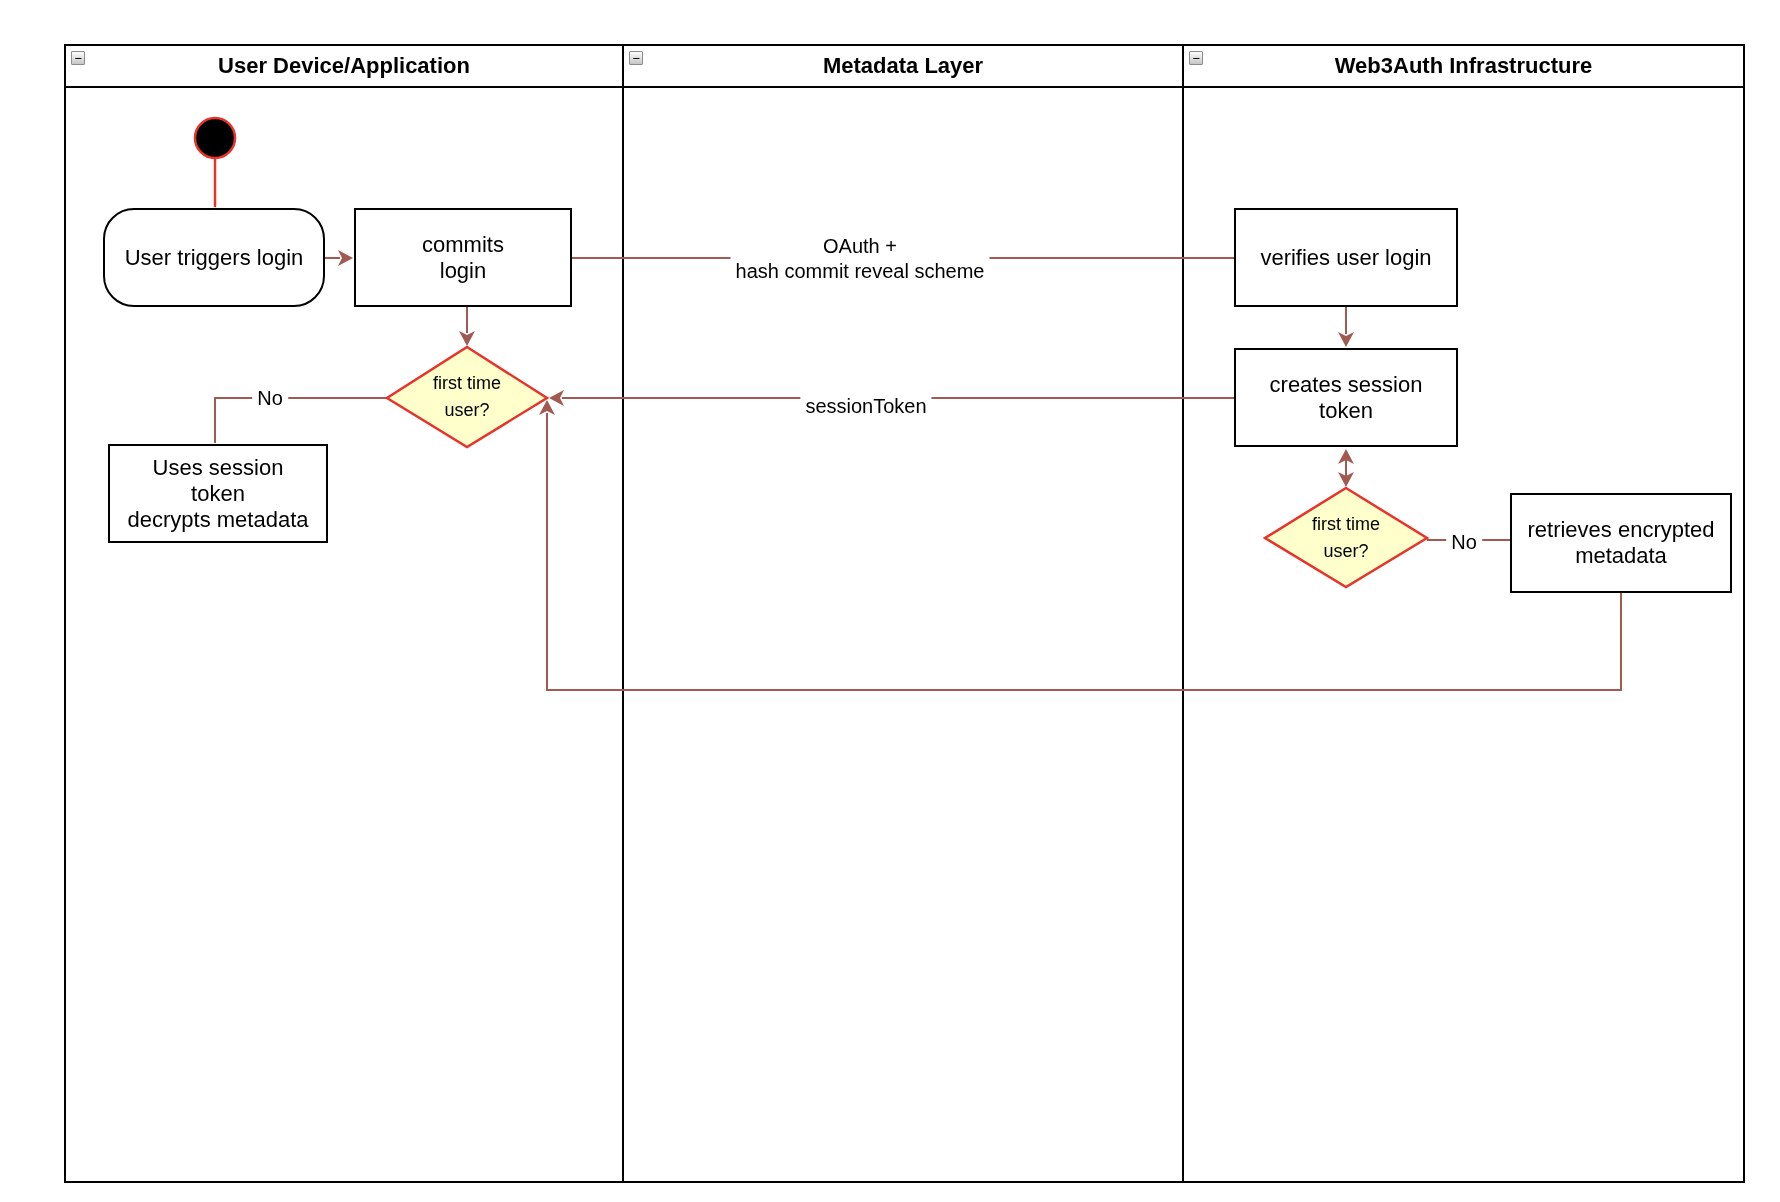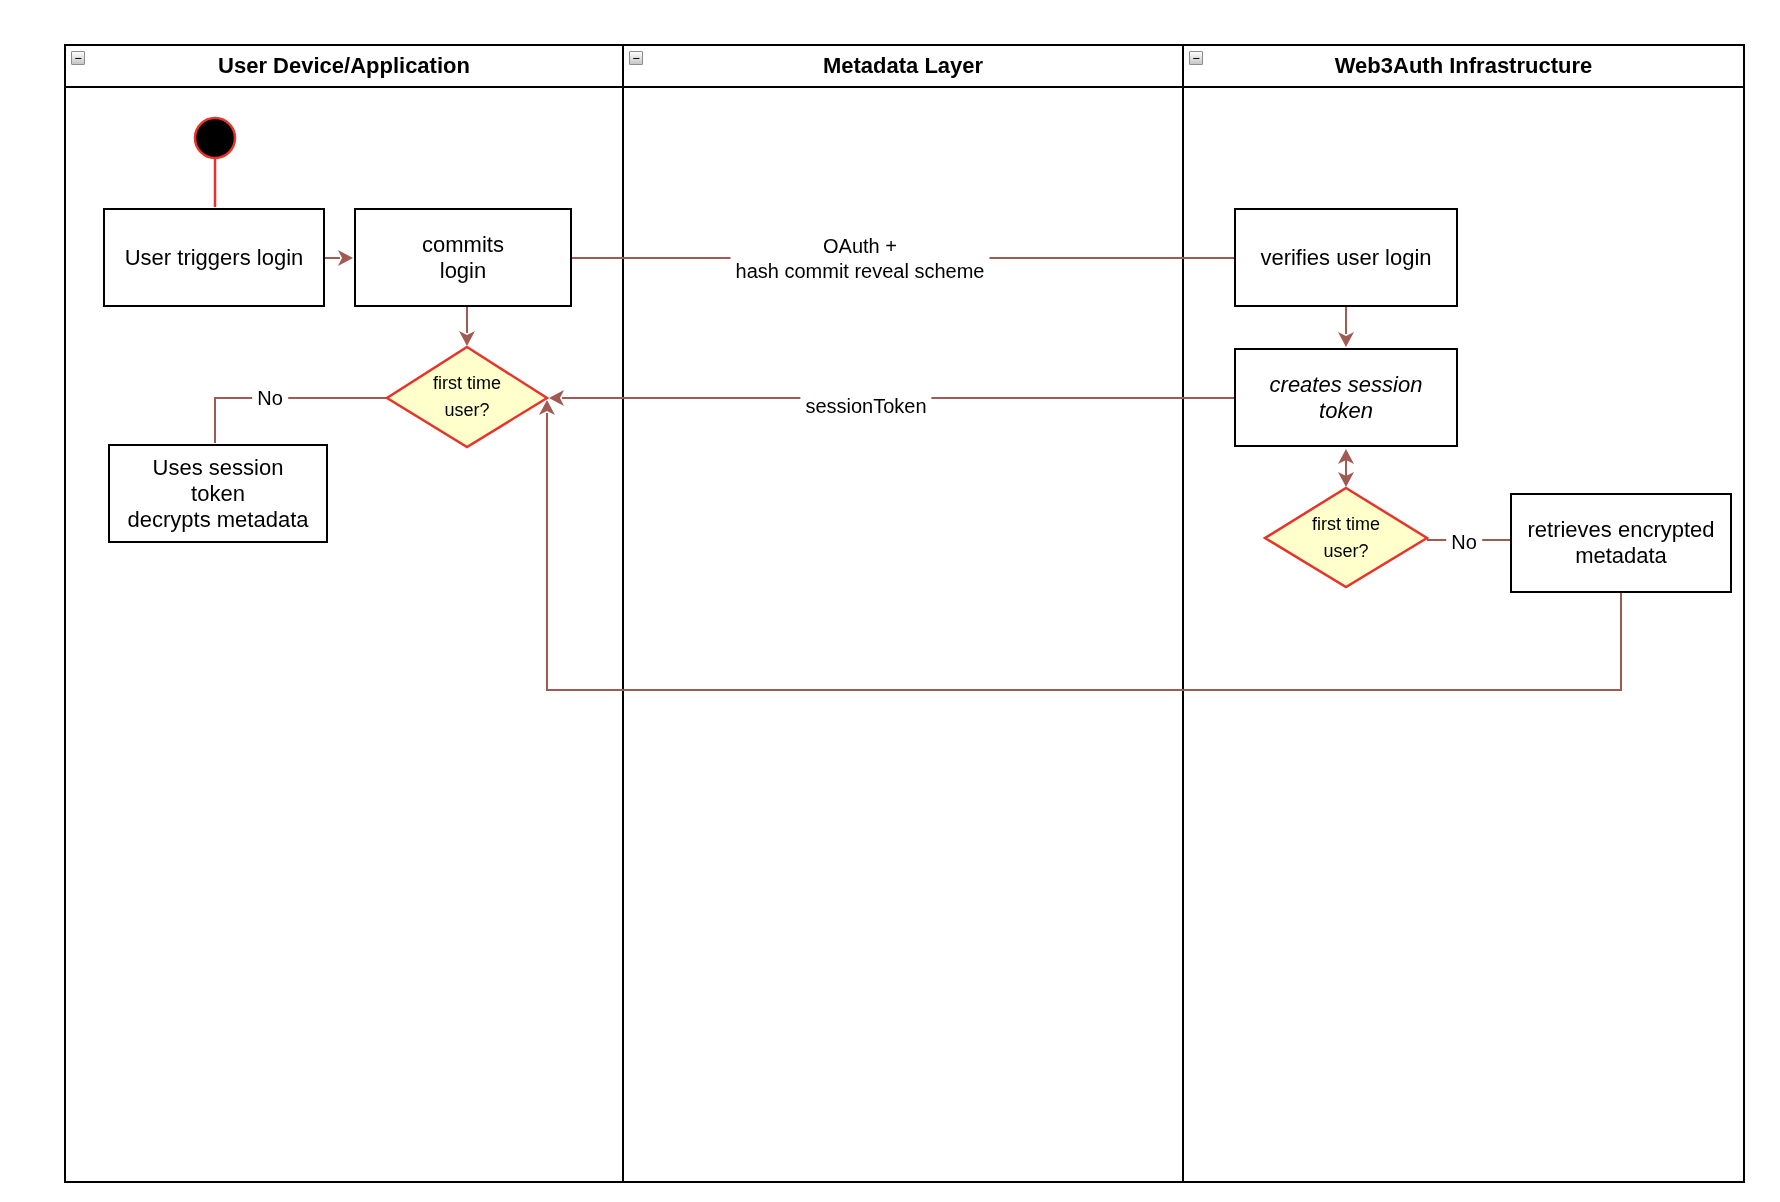--- a/index.html
+++ b/index.html
@@ -81,28 +81,28 @@
   </svg>
 
   <div class="lane-title" style="left:65px;top:45px;width:558px;height:42px;">User Device/Application</div>
   <div class="lane-title" style="left:623px;top:45px;width:560px;height:42px;">Metadata Layer</div>
   <div class="lane-title" style="left:1183px;top:45px;width:561px;height:42px;">Web3Auth Infrastructure</div>
 
   <div class="collapse-btn" style="left:71px;top:51px;">−</div>
   <div class="collapse-btn" style="left:629px;top:51px;">−</div>
   <div class="collapse-btn" style="left:1189px;top:51px;">−</div>
 
-  <div class="node-box" style="left:103px;top:208px;width:222px;height:99px;">User triggers login</div>
+  <div class="node-box" style="left:103px;top:208px;width:222px;height:99px;border-radius:31px;">User triggers login</div>
   <div class="node-box" style="left:354px;top:208px;width:218px;height:99px;">commits
 login</div>
   <div class="node-box" style="left:108px;top:444px;width:220px;height:99px;">Uses session
 token
 decrypts metadata</div>
   <div class="node-box" style="left:1234px;top:208px;width:224px;height:99px;">verifies user login</div>
-  <div class="node-box" style="left:1234px;top:348px;width:224px;height:99px;font-style:italic;">creates session
+  <div class="node-box" style="left:1234px;top:348px;width:224px;height:99px;">creates session
 token</div>
   <div class="node-box" style="left:1510px;top:493px;width:222px;height:100px;">retrieves encrypted
 metadata</div>
 
   <div class="shape-label" style="left:387px;top:347px;width:160px;height:100px;">first time
 user?</div>
   <div class="shape-label" style="left:1265px;top:488px;width:162px;height:99px;">first time
 user?</div>
 
   <div class="edge-label" style="left:860px;top:259px;">OAuth +

